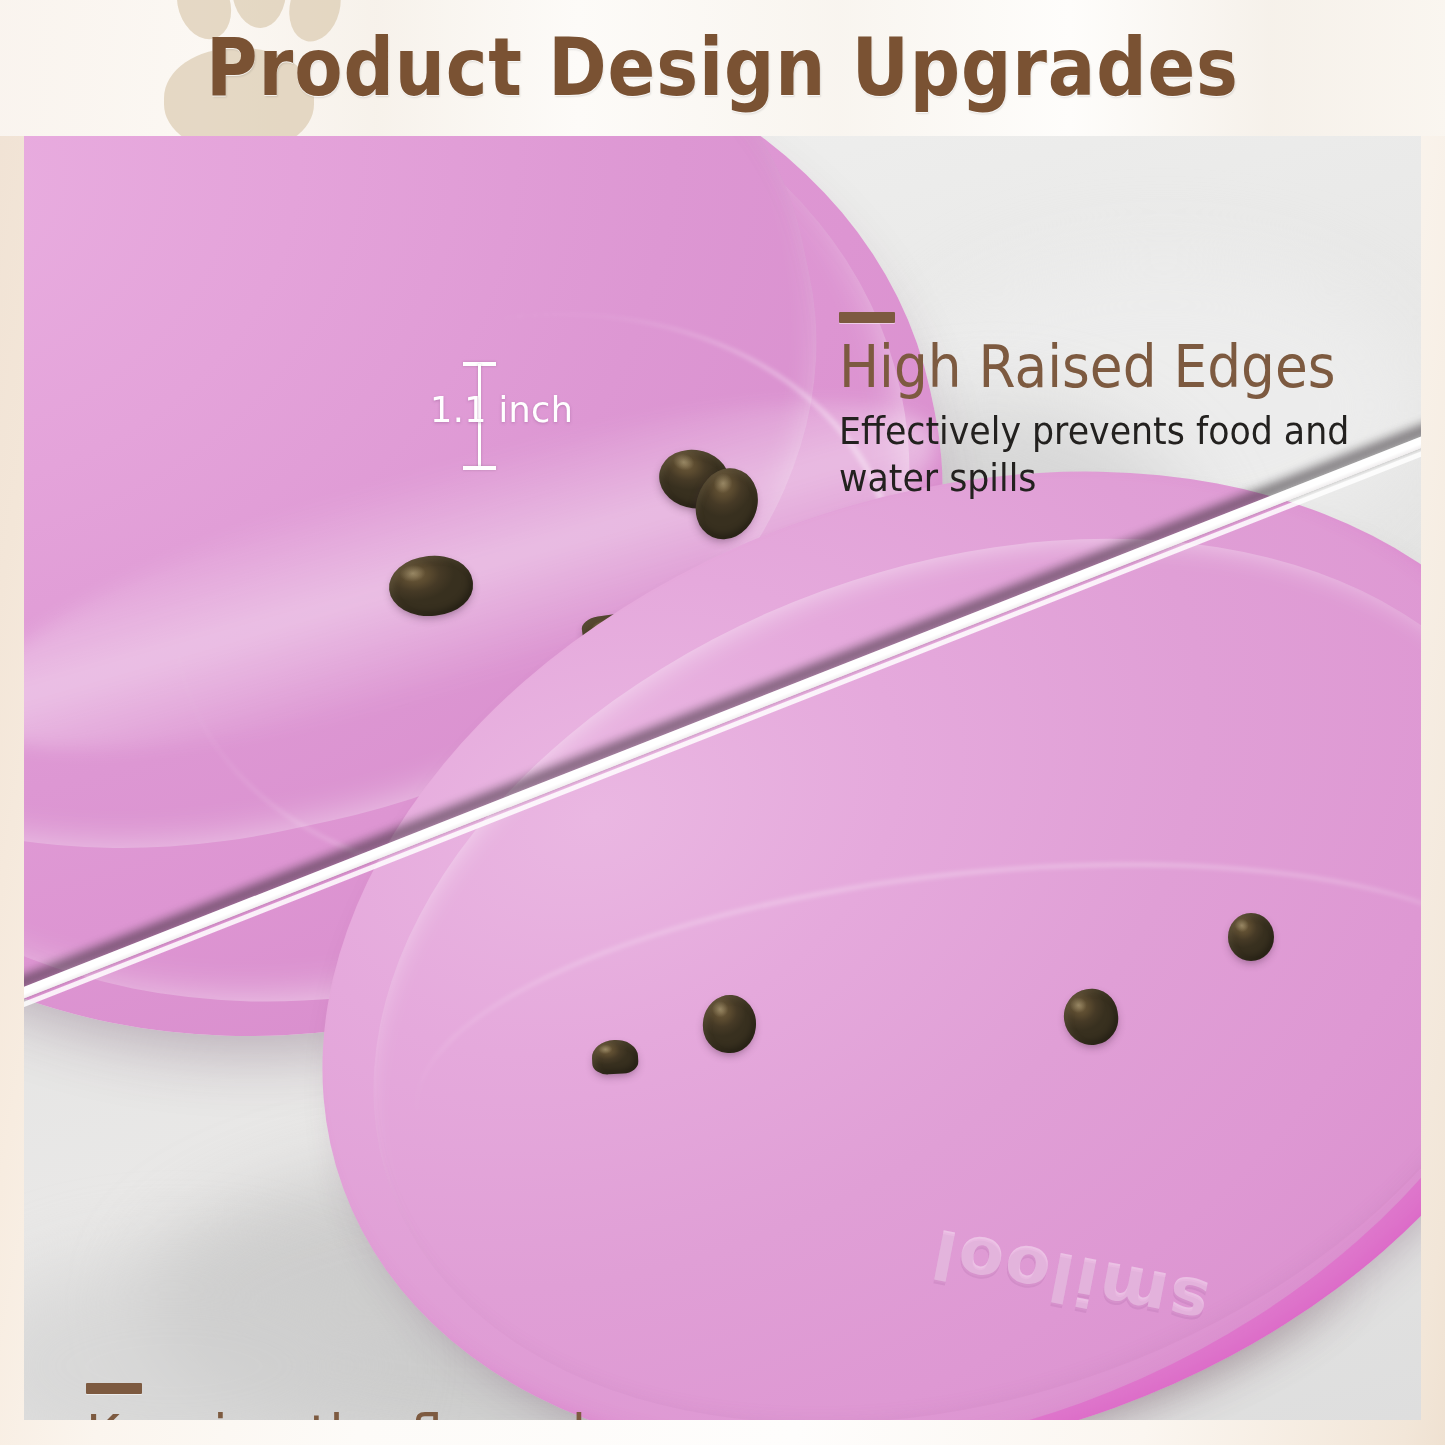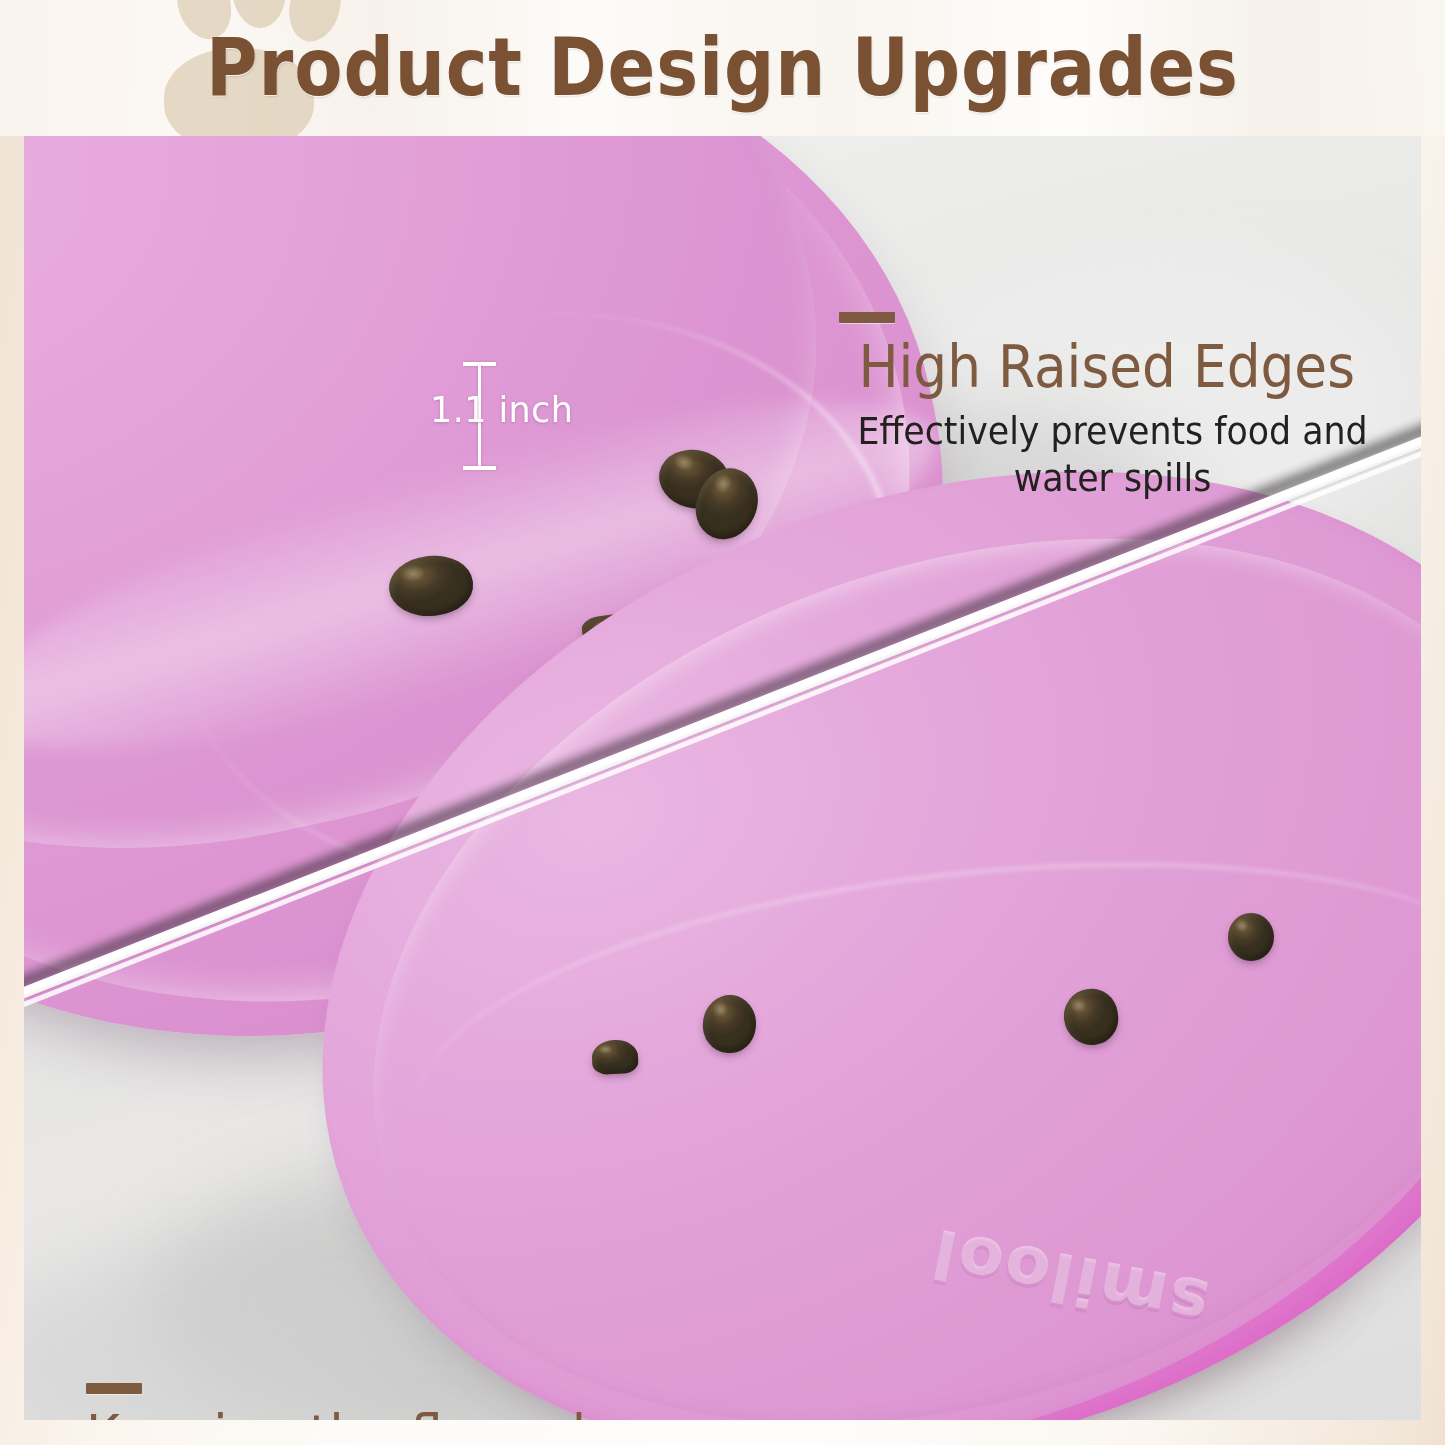--- a/index.html
+++ b/index.html
@@ -219,21 +219,21 @@
     position:absolute;left:905px;top:1105px;
     font-size:66px;font-weight:600;letter-spacing:2px;
     font-family:"DejaVu Sans",sans-serif;
     color:rgba(225,160,215,.28);
     transform:rotate(191deg);
     text-shadow:0 2px 0 rgba(255,255,255,.40), 0 -2px 0 rgba(170,100,165,.22);
     user-select:none;
   }
 
   
-  .feat{position:absolute;text-align:center;}
+  .feat{position:absolute;}
   .dash{
     width:56px;height:11px;background:#7d5a40;border-radius:1px;
     box-shadow:0 1px 0 rgba(255,255,255,.5);
   }
   .feat-h{
     font-family:"DejaVu Sans",sans-serif;
     font-weight:400;color:#7d5a40;line-height:1.05;white-space:nowrap;
     transform:scaleX(.92);transform-origin:left center;
   }
   .feat-p{

